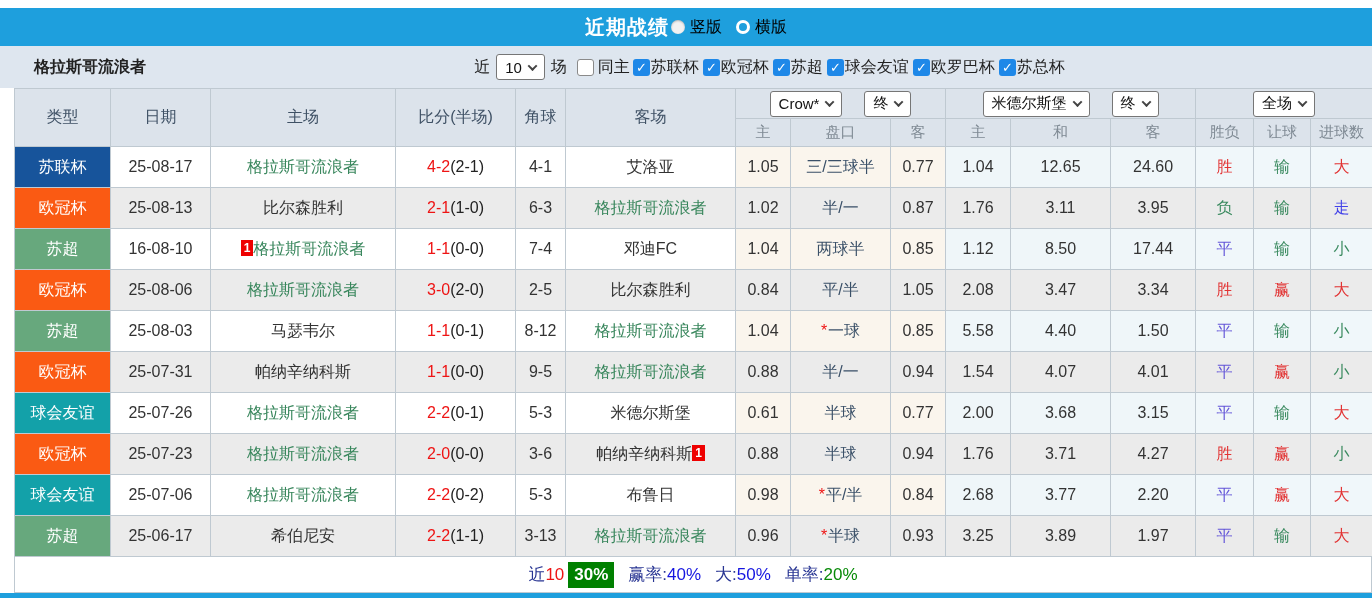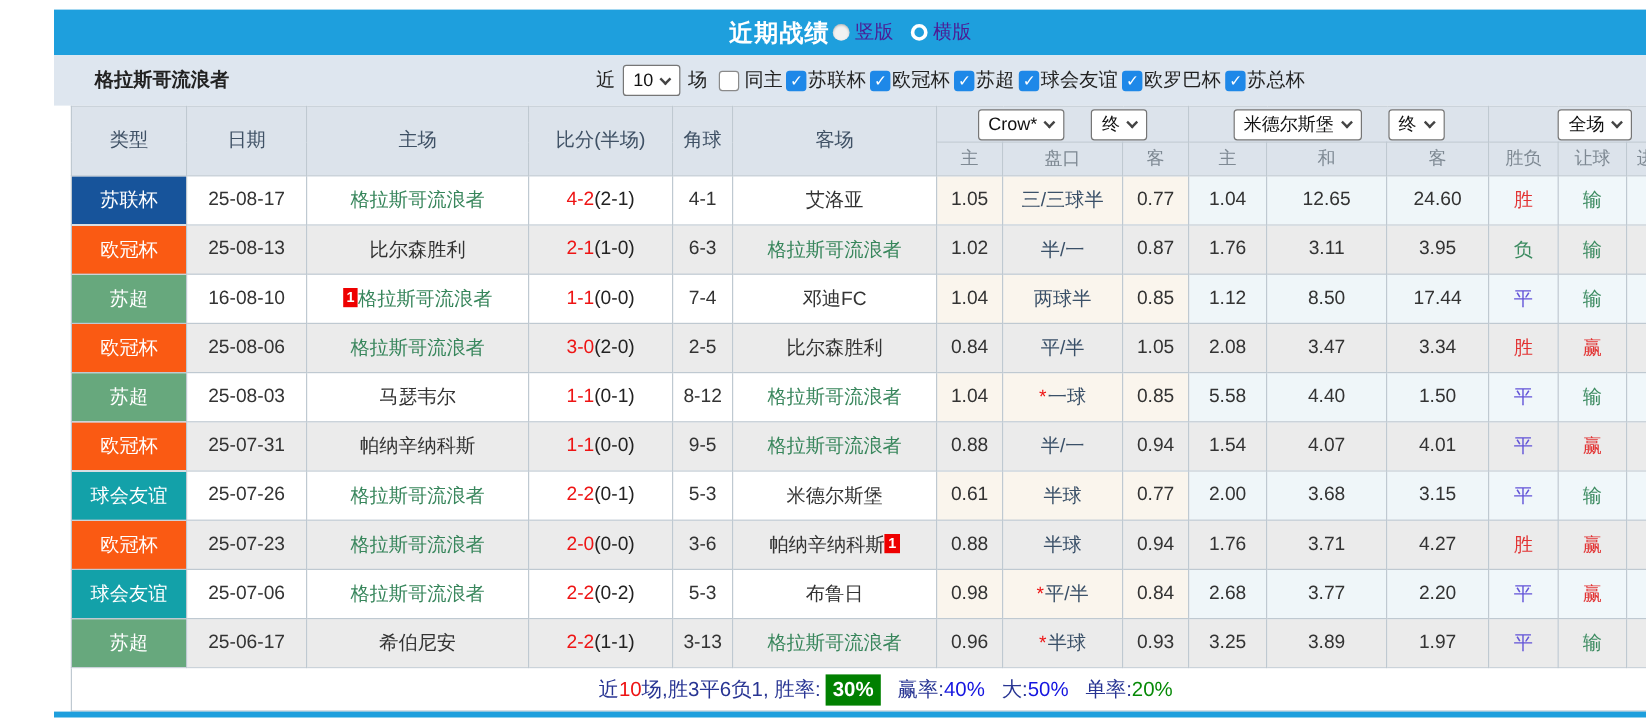--- a/index.html
+++ b/index.html
@@ -1,27 +1,27 @@
 <!DOCTYPE html>
 <html><head>
 <meta charset="utf-8">
 <style>
   * { box-sizing: border-box; margin: 0; padding: 0; }
   html,body { width:1372px; height:598px; overflow:hidden; background:#fff;
     font-family:"Liberation Sans","DejaVu Sans",sans-serif; }
-  .page { padding-top:8px;padding-left:45px; }
+  .page { padding-top:8px; }
 
   
   .titlebar { height:38px; background:#1e9fdd; display:flex; align-items:center; justify-content:center; }
   .titlebar .title { color:#fff; font-size:20px; font-weight:bold; letter-spacing:1px; }
   .radio-group { display:flex; align-items:center; margin-left:2px; }
   .radio { width:14px; height:14px; border-radius:50%; display:inline-block; cursor:pointer; }
   .radio.filled { background:#f2f2f2; box-shadow:inset 0 1px 2px rgba(0,0,0,.25); }
   .radio.hollow { border:3px solid #fff; background:transparent; margin-left:14px; }
-  .radio-label { color:#4c1d95; font-size:16px; margin-left:5px; }
+  .radio-label { color:#000000; font-size:16px; margin-left:5px; }
 
   
   .filterbar { height:42px; background:#dee6ef; position:relative; display:flex; align-items:center; justify-content:center; }
   .teamname { position:absolute; left:34px; font-size:16px; font-weight:bold; color:#222; }
   .filters { display:flex; align-items:center; transform:translateX(84px); font-size:16px; color:#222; }
   .selectbox { display:inline-flex; align-items:center; justify-content:center; background:#fff;
     border:1px solid #767676; border-radius:3px; height:26px; padding:0 8px; font-size:15px; color:#111; cursor:pointer; }
   .chev { display:inline-block; width:7px; height:7px; border-right:2px solid #444; border-bottom:2px solid #444;
     transform:rotate(45deg) translate(-1px,-1px); margin-left:7px; }
   .filters .selectbox { margin:0 6px; }
@@ -348,21 +348,20 @@
           <td class="c3 blue">平</td>
           <td class="c3 green">输</td>
           <td class="c3 red">大</td>
         </tr>
       </tbody>
   </table>
 
   <div class="summary">
     <span>近</span>
       <span class="num-red">10</span>
-      <span>场,胜3平6负1, 胜率:</span>
     <span class="pct-green-box">30%</span>
     <span class="lbl">赢率:</span>
       <span class="val-blue">40%</span>
     <span class="lbl">大:</span>
       <span class="val-blue">50%</span>
     <span class="lbl">单率:</span>
       <span class="val-green">20%</span>
   </div>
 
   <div class="bottom-strip"></div>

